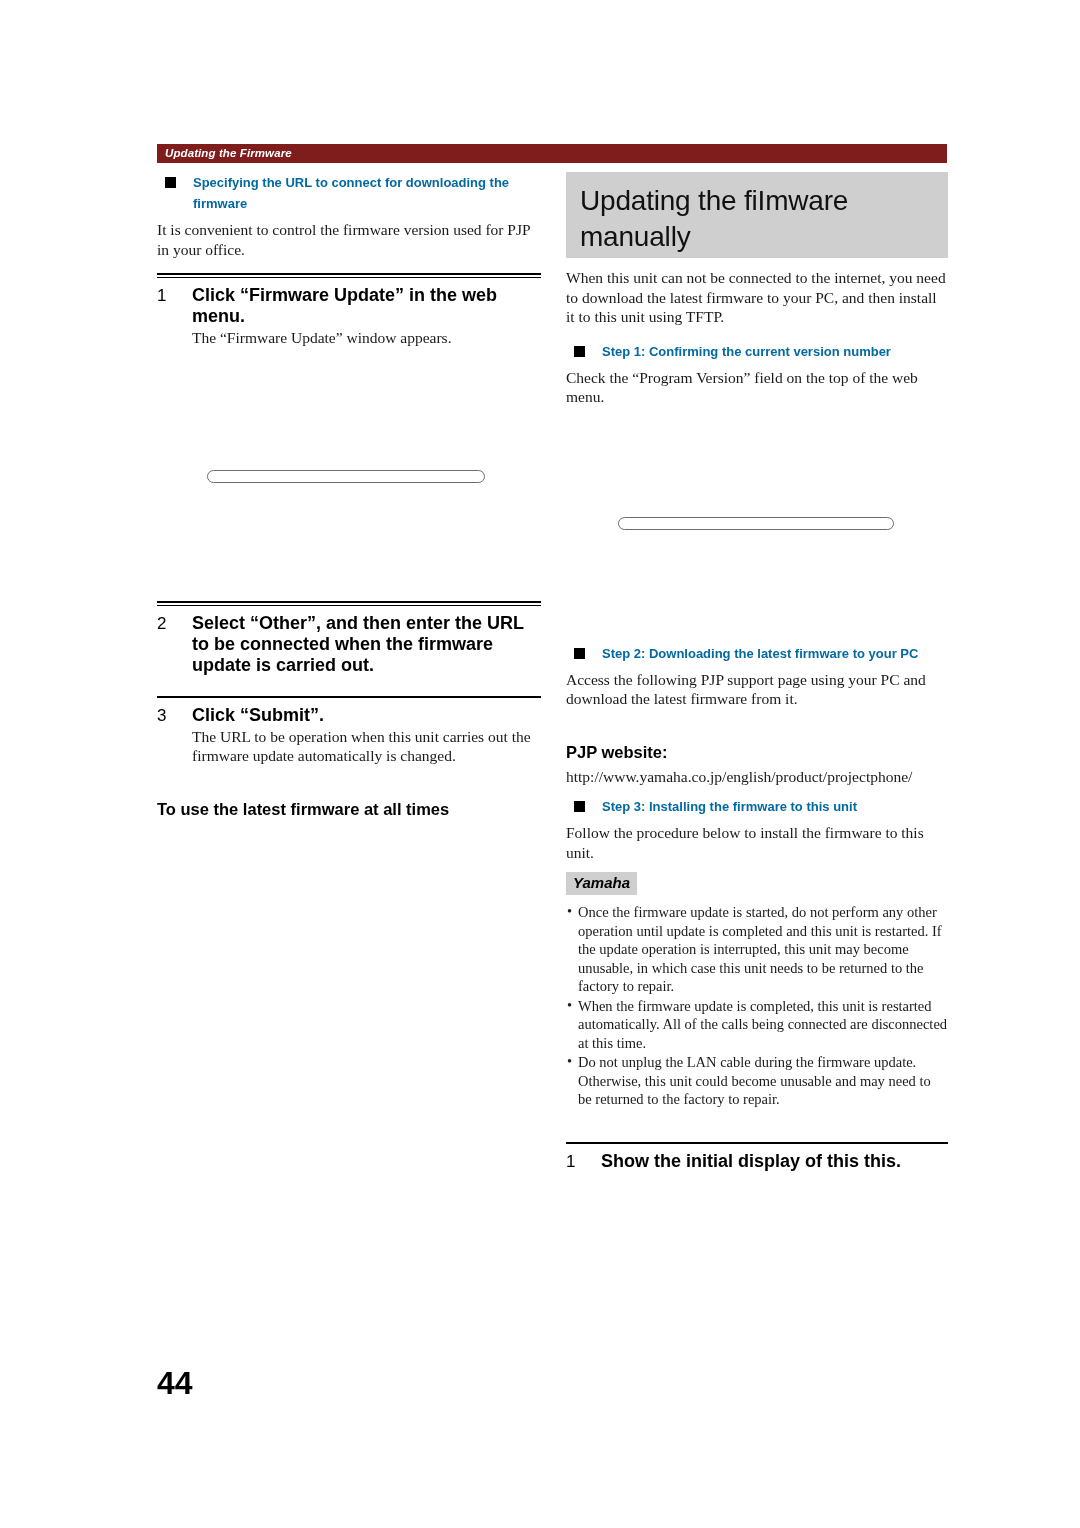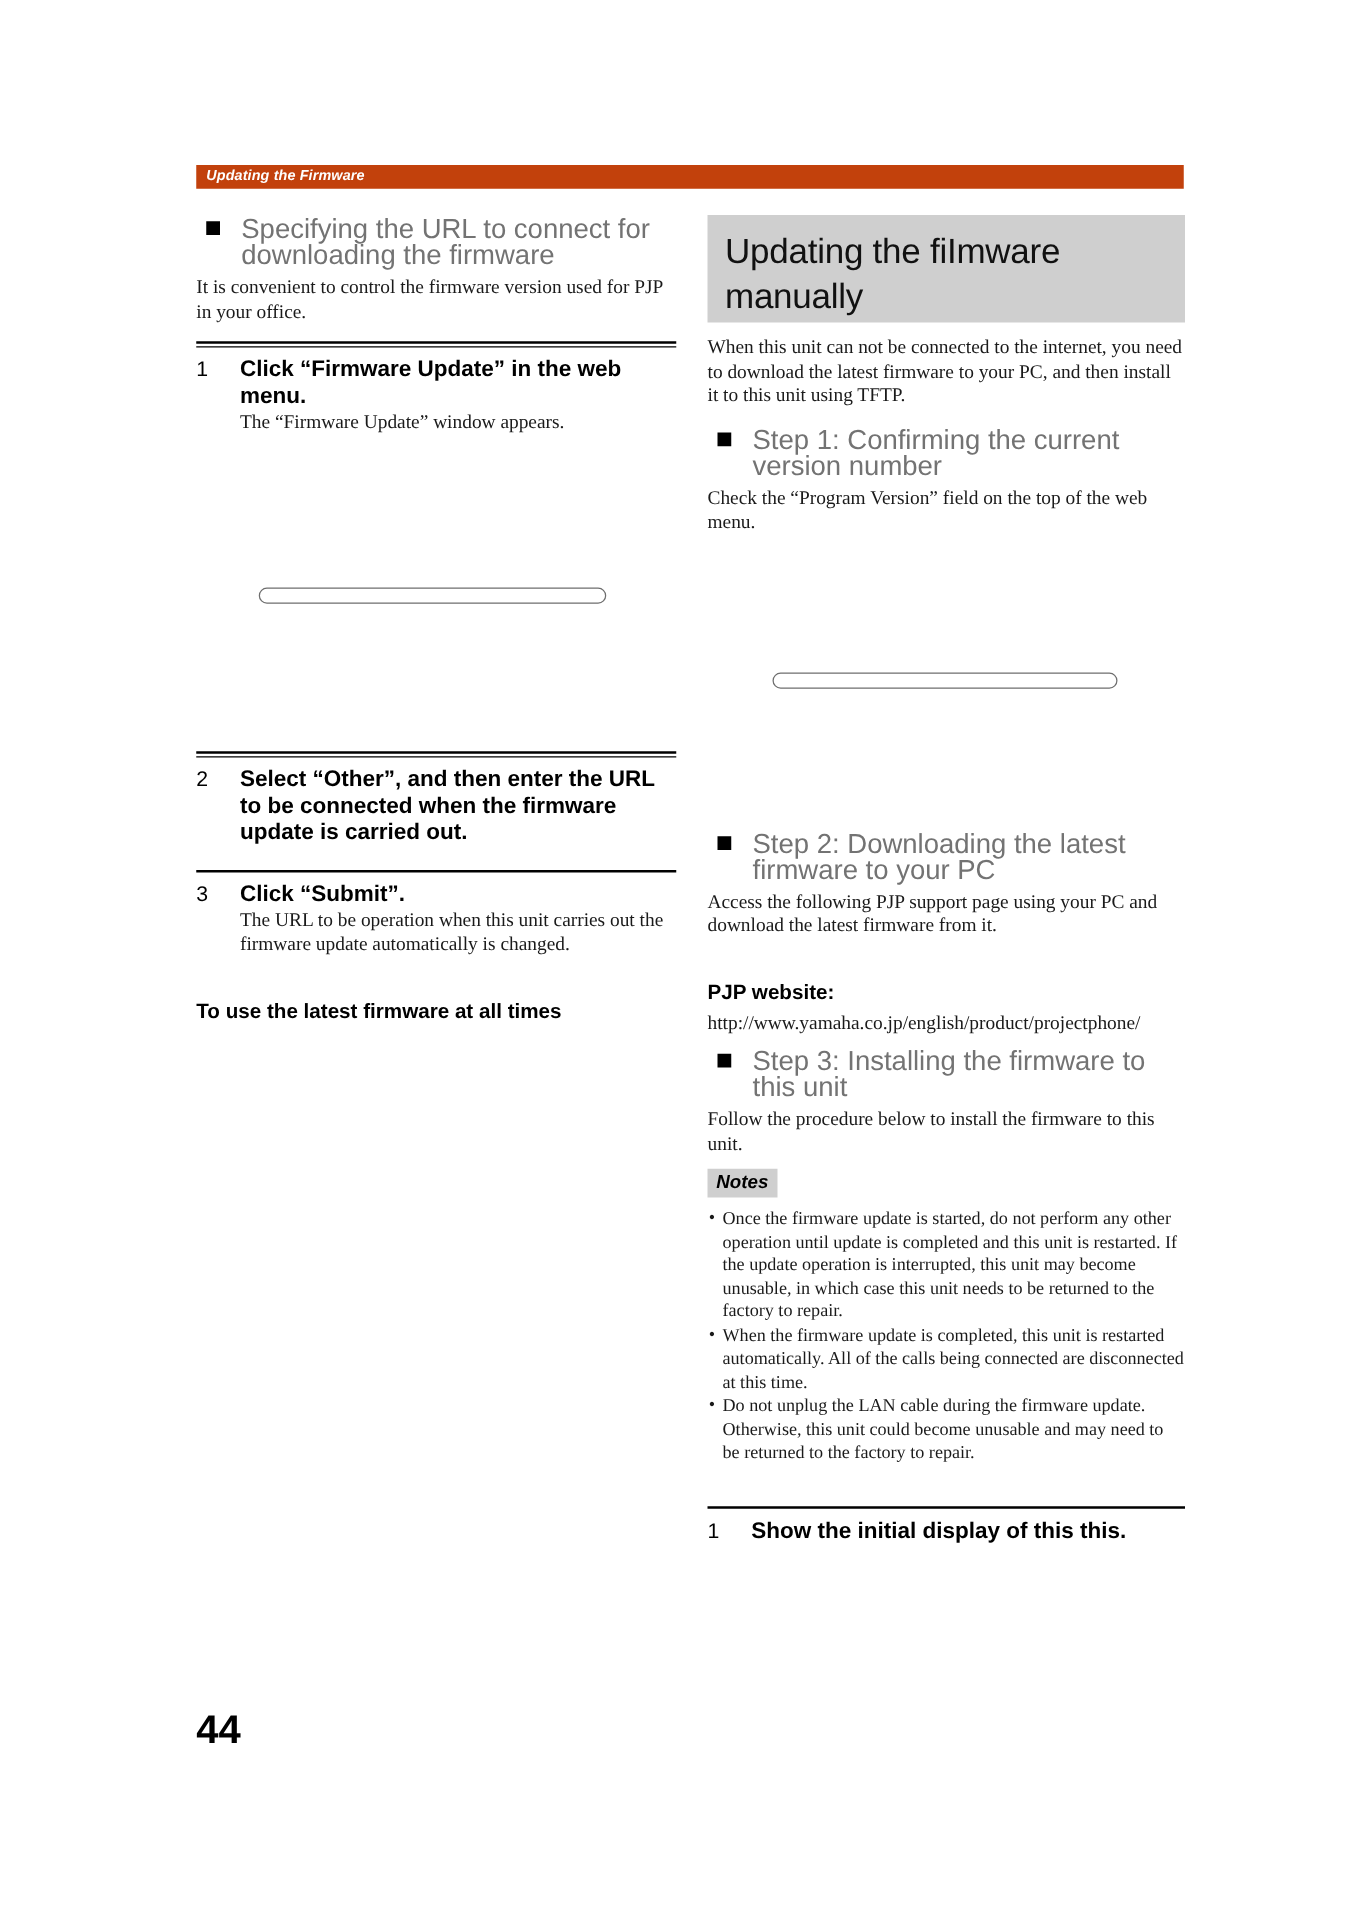--- a/index.html
+++ b/index.html
@@ -20,24 +20,24 @@
     position: absolute;
     left: 0; top: 0;
     width: 1080px;
     height: 1528px;
   }
 
   
   .running-head {
     position: absolute;
     left: 157px;
-    top: 132px;
+    top: 144px;
     width: 790px;
     height: 19px;
-    background: #c2410c;
+    background: #7f1d1d;
   }
   .running-head-text {
     position: absolute;
     left: 8px;
     top: 1px;
     font-family: "Liberation Sans", sans-serif;
     font-style: italic;
     font-weight: bold;
     font-size: 11.5px;
     color: #ffffff;
@@ -60,24 +60,24 @@
     line-height: 19.5px;
     color: #1a1a1a;
     margin: 0;
   }
 
   
   .sq-heading {
     position: relative;
     padding-left: 36px;
     font-family: "Liberation Sans", sans-serif;
-    font-weight: normal;
-    font-size: 22px;
+    font-weight: bold;
+    font-size: 13px;
     line-height: 21px;
-    color: #737373;
+    color: #0369a1;
     margin: 0;
   }
   .sq-heading .sq {
     position: absolute;
     left: 8px;
     top: 5px;
     width: 11px;
     height: 11px;
     background: #000;
   }
@@ -278,21 +278,21 @@
     <p class="sub-heading mt16">PJP website:</p>
     <p class="body-text mt4">http://www.yamaha.co.jp/english/product/projectphone/</p>
 
     <div class="sq-heading mt10">
       <span class="sq"></span>
       <span>Step 3: Installing the firmware to this unit</span>
     </div>
     <p class="body-text mt6">Follow the procedure below to install the firmware to this unit.</p>
 
     <div class="mt10">
-      <span class="notes-label">Notes</span>
+      <span class="notes-label">Yamaha</span>
 
       <div class="mt8">
         <p class="note-item">
           <span class="dot">•</span>
           <span>Once the firmware update is started, do not perform any other operation until update is completed and this unit is restarted. If the update operation is interrupted, this unit may become unusable, in which case this unit needs to be returned to the factory to repair.</span>
         </p>
         <p class="note-item">
           <span class="dot">•</span>
           <span>When the firmware update is completed, this unit is restarted automatically. All of the calls being connected are disconnected at this time.</span>
         </p>

